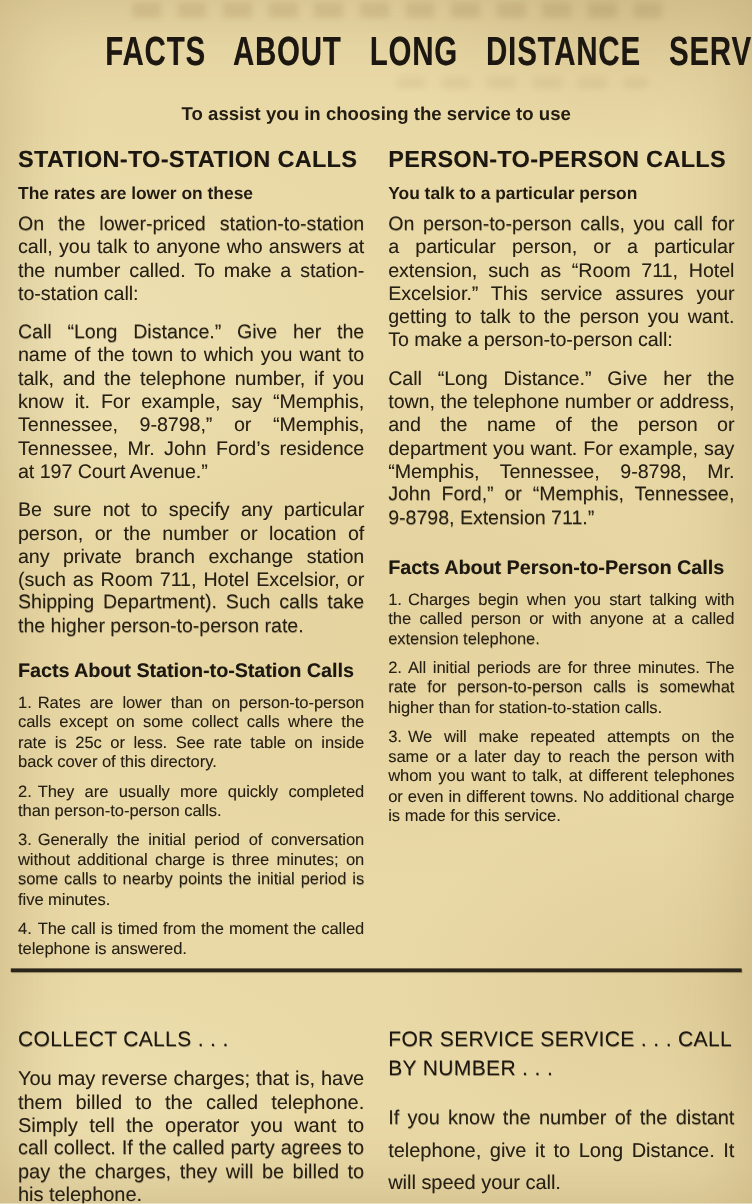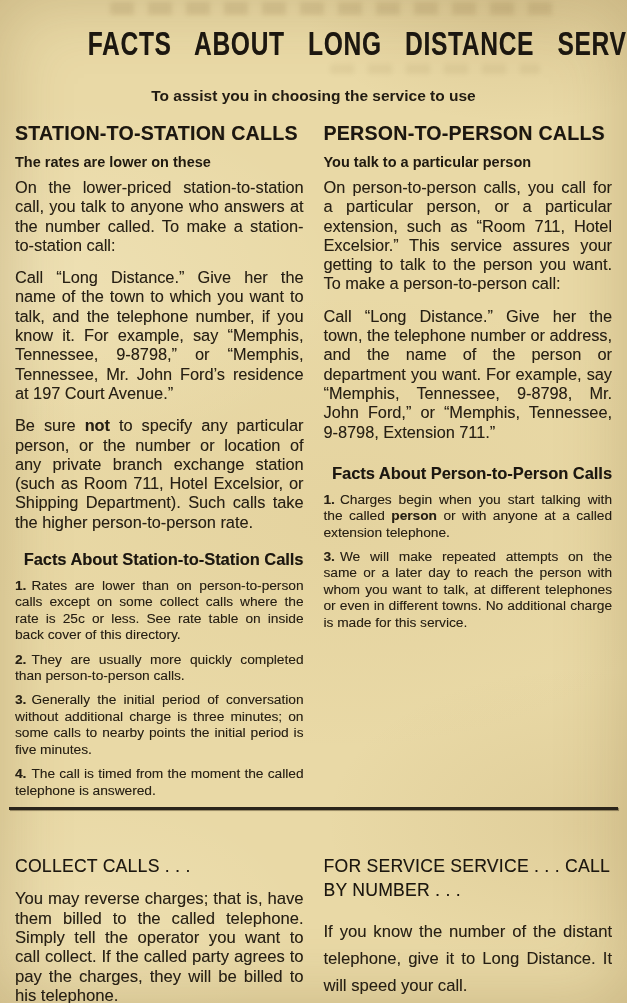--- a/index.html
+++ b/index.html
@@ -64,30 +64,29 @@
     margin: 0 0 13px 0;
     font-size: 16.3px; line-height: 19.3px;
     text-align: justify; text-justify: inter-word;
     text-shadow: 0.2px 0.2px 0.3px rgba(35,26,10,0.35);
   }
   p.body.last { margin-bottom: 18px; }
   h4.facts-heading {
     margin: 4px 0 9px 0;
     font-size: 16.4px; font-weight: 800; color: #1c1710;
     text-shadow: 0.3px 0.3px 0.4px rgba(30,22,8,0.4);
-    text-align: right;
   }
   p.fact {
     margin: 0 0 8px 0;
     font-size: 13.7px; line-height: 16.4px;
     text-align: justify; text-justify: inter-word;
     text-shadow: 0.2px 0.2px 0.3px rgba(35,26,10,0.35);
   }
   p.fact .num { margin-right: 5px; }
-  strong { font-weight: 700; }
+  strong { font-weight: 400; }
 
   .divider {
     border: none; height: 3.5px;
     background: #2a241a; margin: 0 9px;
     box-shadow: 0.5px 0.8px 0.6px rgba(40,30,12,0.4);
   }
 
   .bottom { margin-top: 0; padding-top: 44px; min-height: 0; }
   h2.bottom-heading {
     margin: 0;
@@ -124,20 +123,21 @@
       <p class="fact"><strong class="num">4.</strong><span>The call is timed from the moment the called telephone is answered.</span></p>
     </section>
 
     <section class="col">
       <h2 class="section-heading">PERSON-TO-PERSON CALLS</h2>
       <h3 class="tagline">You talk to a particular person</h3>
       <p class="body">On person-to-person calls, you call for a particular person, or a particular extension, such as “Room 711, Hotel Excelsior.” This service assures your getting to talk to the person you want. To make a person-to-person call:</p>
       <p class="body last">Call “Long Distance.” Give her the town, the telephone number or address, and the name of the person or department you want. For example, say “Memphis, Tennessee, 9-8798, Mr. John Ford,” or “Memphis, Tennessee, 9-8798, Extension 711.”</p>
       <h4 class="facts-heading" style="margin-top:22px;">Facts About Person-to-Person Calls</h4>
       <p class="fact"><strong class="num">1.</strong><span>Charges begin when you start talking with the called </span><strong>person</strong><span> or with anyone at a called extension telephone.</span></p>
+      <p class="fact"><strong class="num">2.</strong><span>All initial periods are for three minutes. The rate for person-to-person calls is somewhat higher than for station-to-station calls.</span></p>
       <p class="fact"><strong class="num">3.</strong><span>We will make repeated attempts on the same or a later day to reach the person with whom you want to talk, at different telephones or even in different towns. No additional charge is made for this service.</span></p>
     </section>
 
   </main>
 
   <hr class="divider">
 
   <footer class="columns bottom">
 
     <section class="col">

